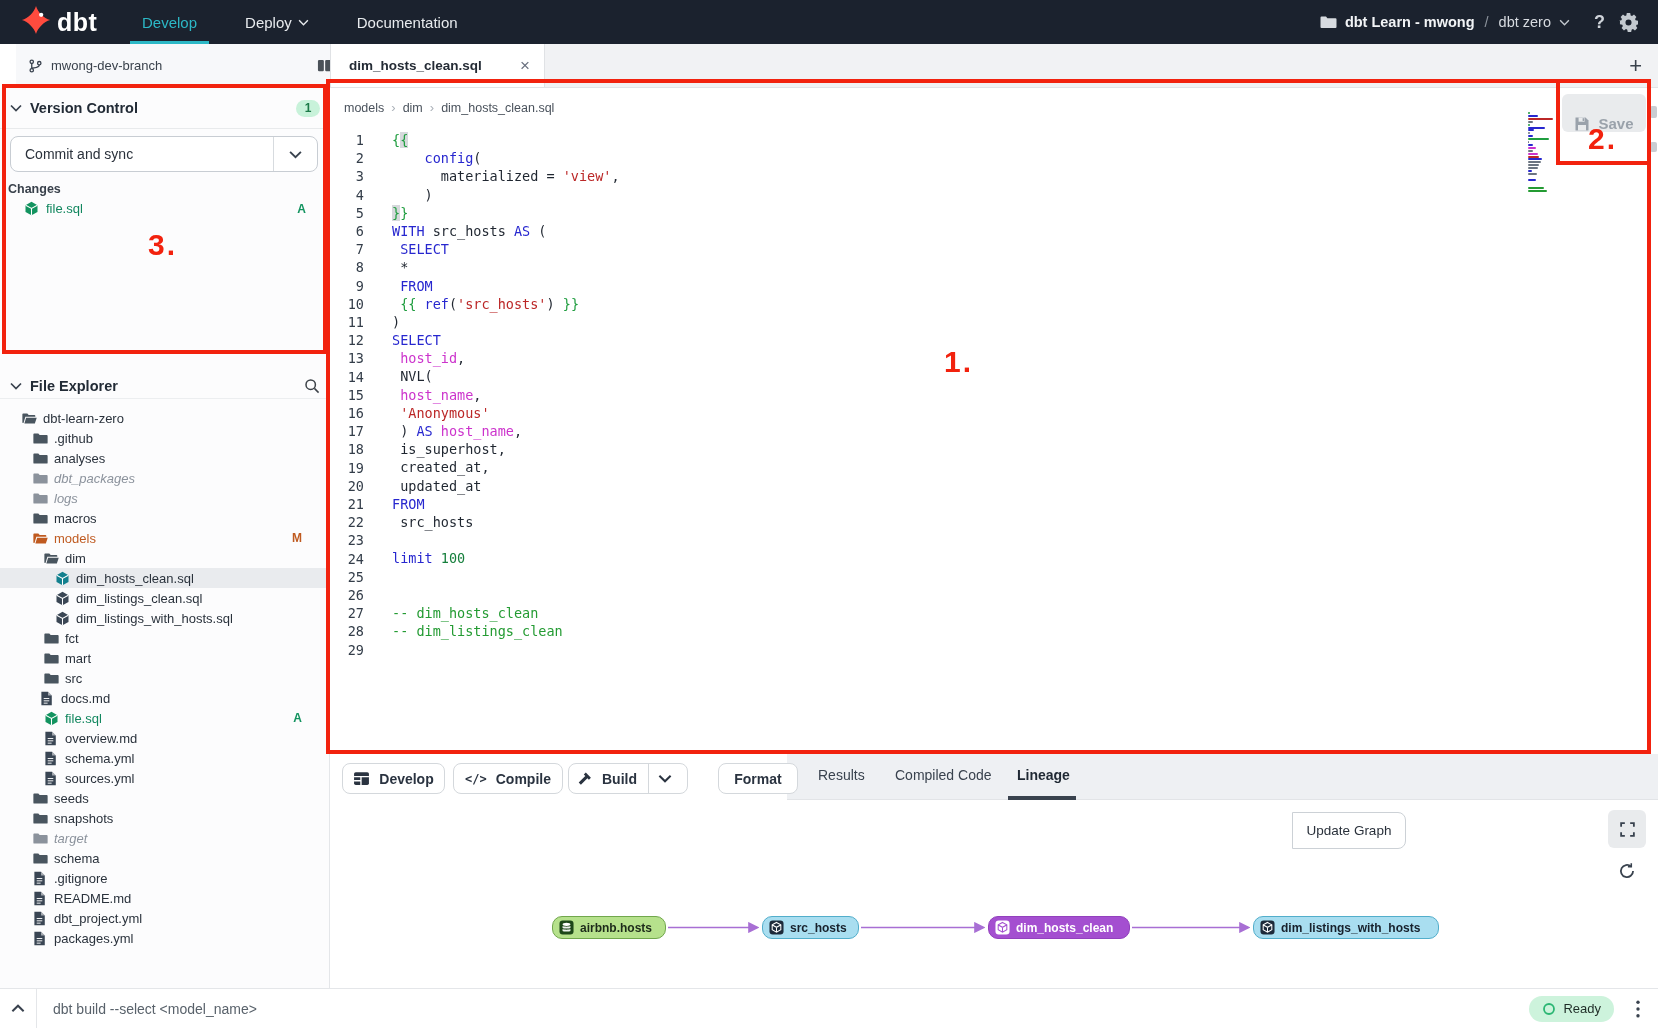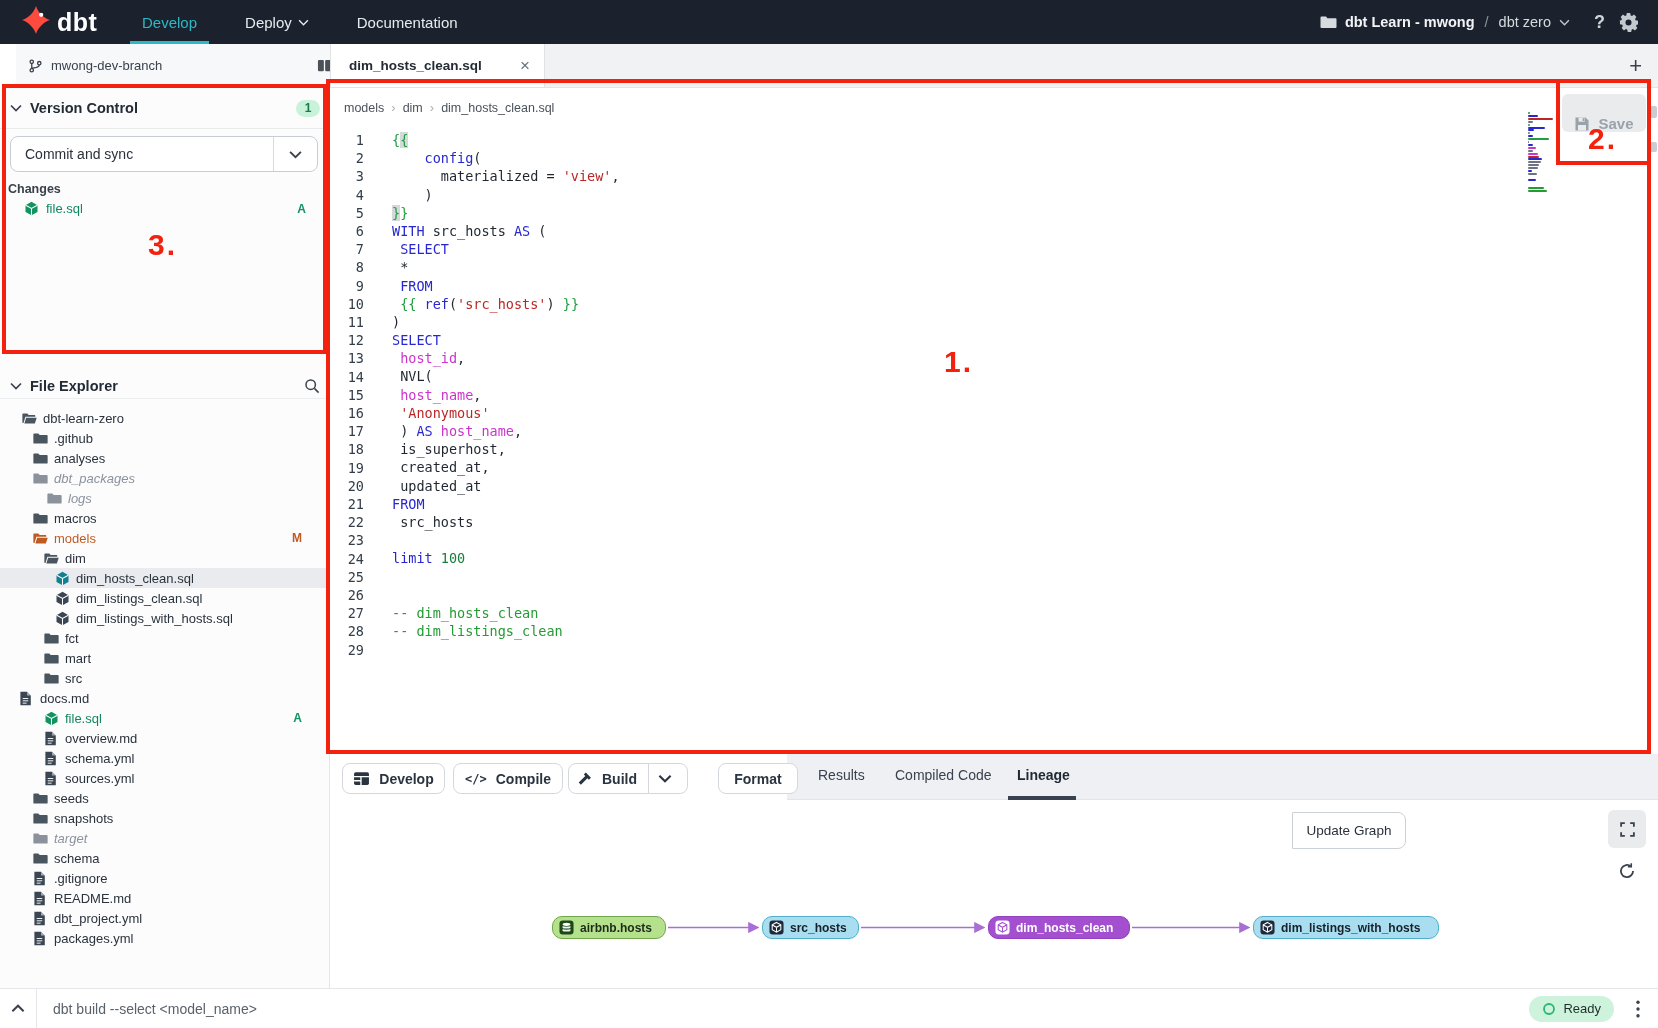--- a/index.html
+++ b/index.html
@@ -267,21 +267,21 @@
         <span class="tname">analyses</span>
       </div>
       <div class="trow muted" style="padding-left: 33px;">
         <span class="ticon">
           <svg width="15" height="15" viewBox="0 0 16 16">
             <path fill="#8b929c" d="M1.3 2.6h4.4l1.4 1.7h7.6a.9.9 0 0 1 .9.9v7.2a.9.9 0 0 1-.9.9H1.3a.9.9 0 0 1-.9-.9V3.5a.9.9 0 0 1 .9-.9Z"></path>
           </svg>
         </span>
         <span class="tname">dbt_packages</span>
       </div>
-      <div class="trow muted" style="padding-left: 47px;">
+      <div class="trow muted" style="padding-left: 33px;">
         <span class="ticon">
           <svg width="15" height="15" viewBox="0 0 16 16">
             <path fill="#8b929c" d="M1.3 2.6h4.4l1.4 1.7h7.6a.9.9 0 0 1 .9.9v7.2a.9.9 0 0 1-.9.9H1.3a.9.9 0 0 1-.9-.9V3.5a.9.9 0 0 1 .9-.9Z"></path>
           </svg>
         </span>
         <span class="tname">logs</span>
       </div>
       <div class="trow " style="padding-left: 33px;">
         <span class="ticon">
           <svg width="15" height="15" viewBox="0 0 16 16">
@@ -353,21 +353,21 @@
         <span class="tname">mart</span>
       </div>
       <div class="trow " style="padding-left: 44px;">
         <span class="ticon">
           <svg width="15" height="15" viewBox="0 0 16 16">
             <path fill="#49555f" d="M1.3 2.6h4.4l1.4 1.7h7.6a.9.9 0 0 1 .9.9v7.2a.9.9 0 0 1-.9.9H1.3a.9.9 0 0 1-.9-.9V3.5a.9.9 0 0 1 .9-.9Z"></path>
           </svg>
         </span>
         <span class="tname">src</span>
       </div>
-      <div class="trow " style="padding-left: 19px;">
+      <div class="trow " style="padding-left: 40px;">
         <span class="ticon">
           <svg width="13" height="15" viewBox="0 0 14 16">
             <path fill="#3a4654" d="M1.5.8h7.2l4 4v10.4H1.5Z"></path>
             <path stroke="#fff" stroke-width="1" d="M4 8h6M4 10.5h6M4 13h4.2"></path>
             <path fill="#fff" opacity=".55" d="M8.7.8v4h4Z"></path>
           </svg>
         </span>
         <span class="tname">docs.md</span>
       </div>
       <div class="trow green" style="padding-left: 44px;">

